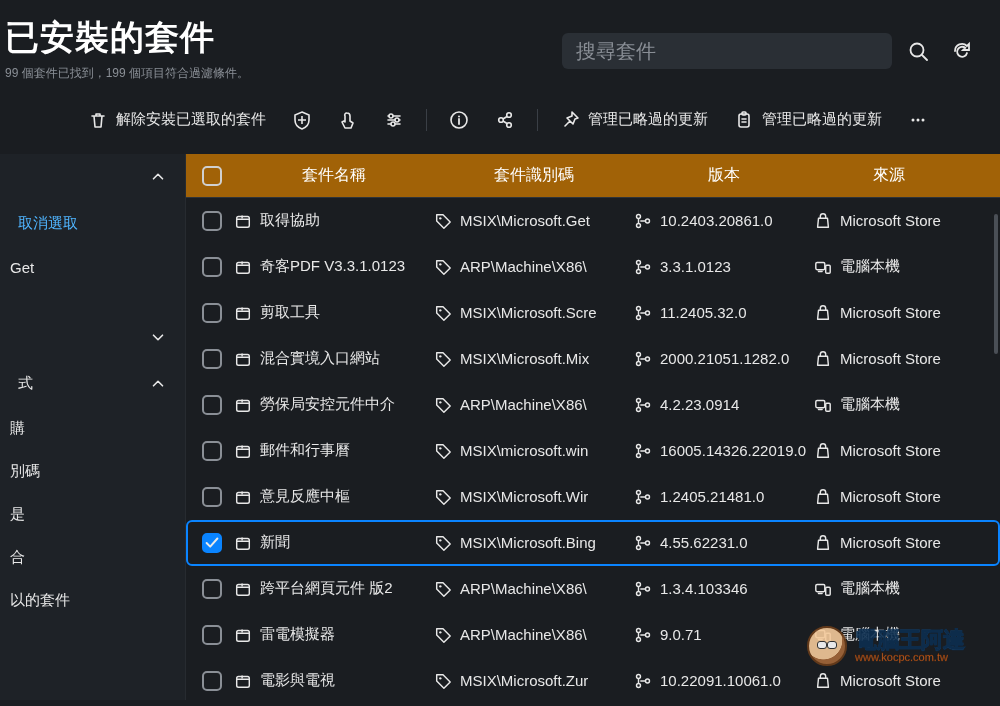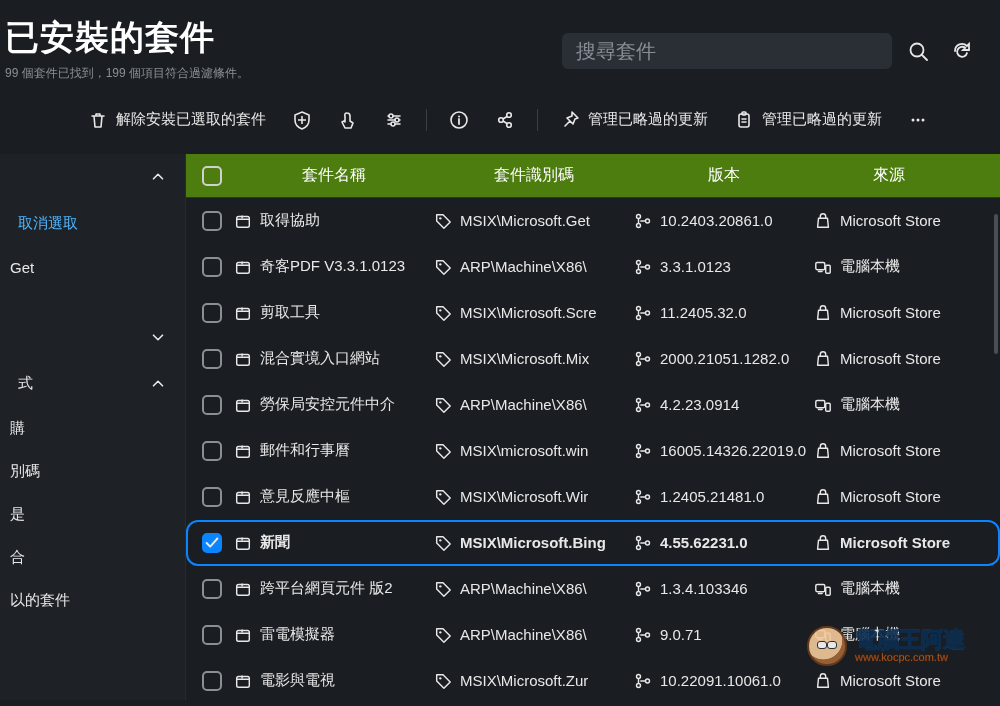--- a/index.html
+++ b/index.html
@@ -121,36 +121,35 @@
     background: #1a1d21;
   }
   .thead, .trow {
     display: grid;
     grid-template-columns: 44px 200px 200px 180px 150px;
     align-items: center;
     padding: 0 4px;
   }
   .thead {
     height: 44px;
-    background: #4d7c0f;
+    background: #a16207;
     border-bottom: 1px solid #2e3339;
     font-size: 16px;
     font-weight: 400;
   }
   .thead .th { text-align: center; color: #ffffff; }
   .trow {
     height: 46px;
     border-bottom: 1px solid transparent;
     font-size: 15px;
   }
   .trow.selected {
     outline: 2px solid #0a84ff;
     outline-offset: -2px;
-    border-radius: 12px;
-    font-weight: bold;
+    border-radius: 6px;
   }
   .cell {
     display: flex;
     align-items: center;
     gap: 8px;
     color: #e8e8e8;
     white-space: nowrap;
     overflow: hidden;
   }
   .cell .txt { overflow: hidden; text-overflow: ellipsis; }

